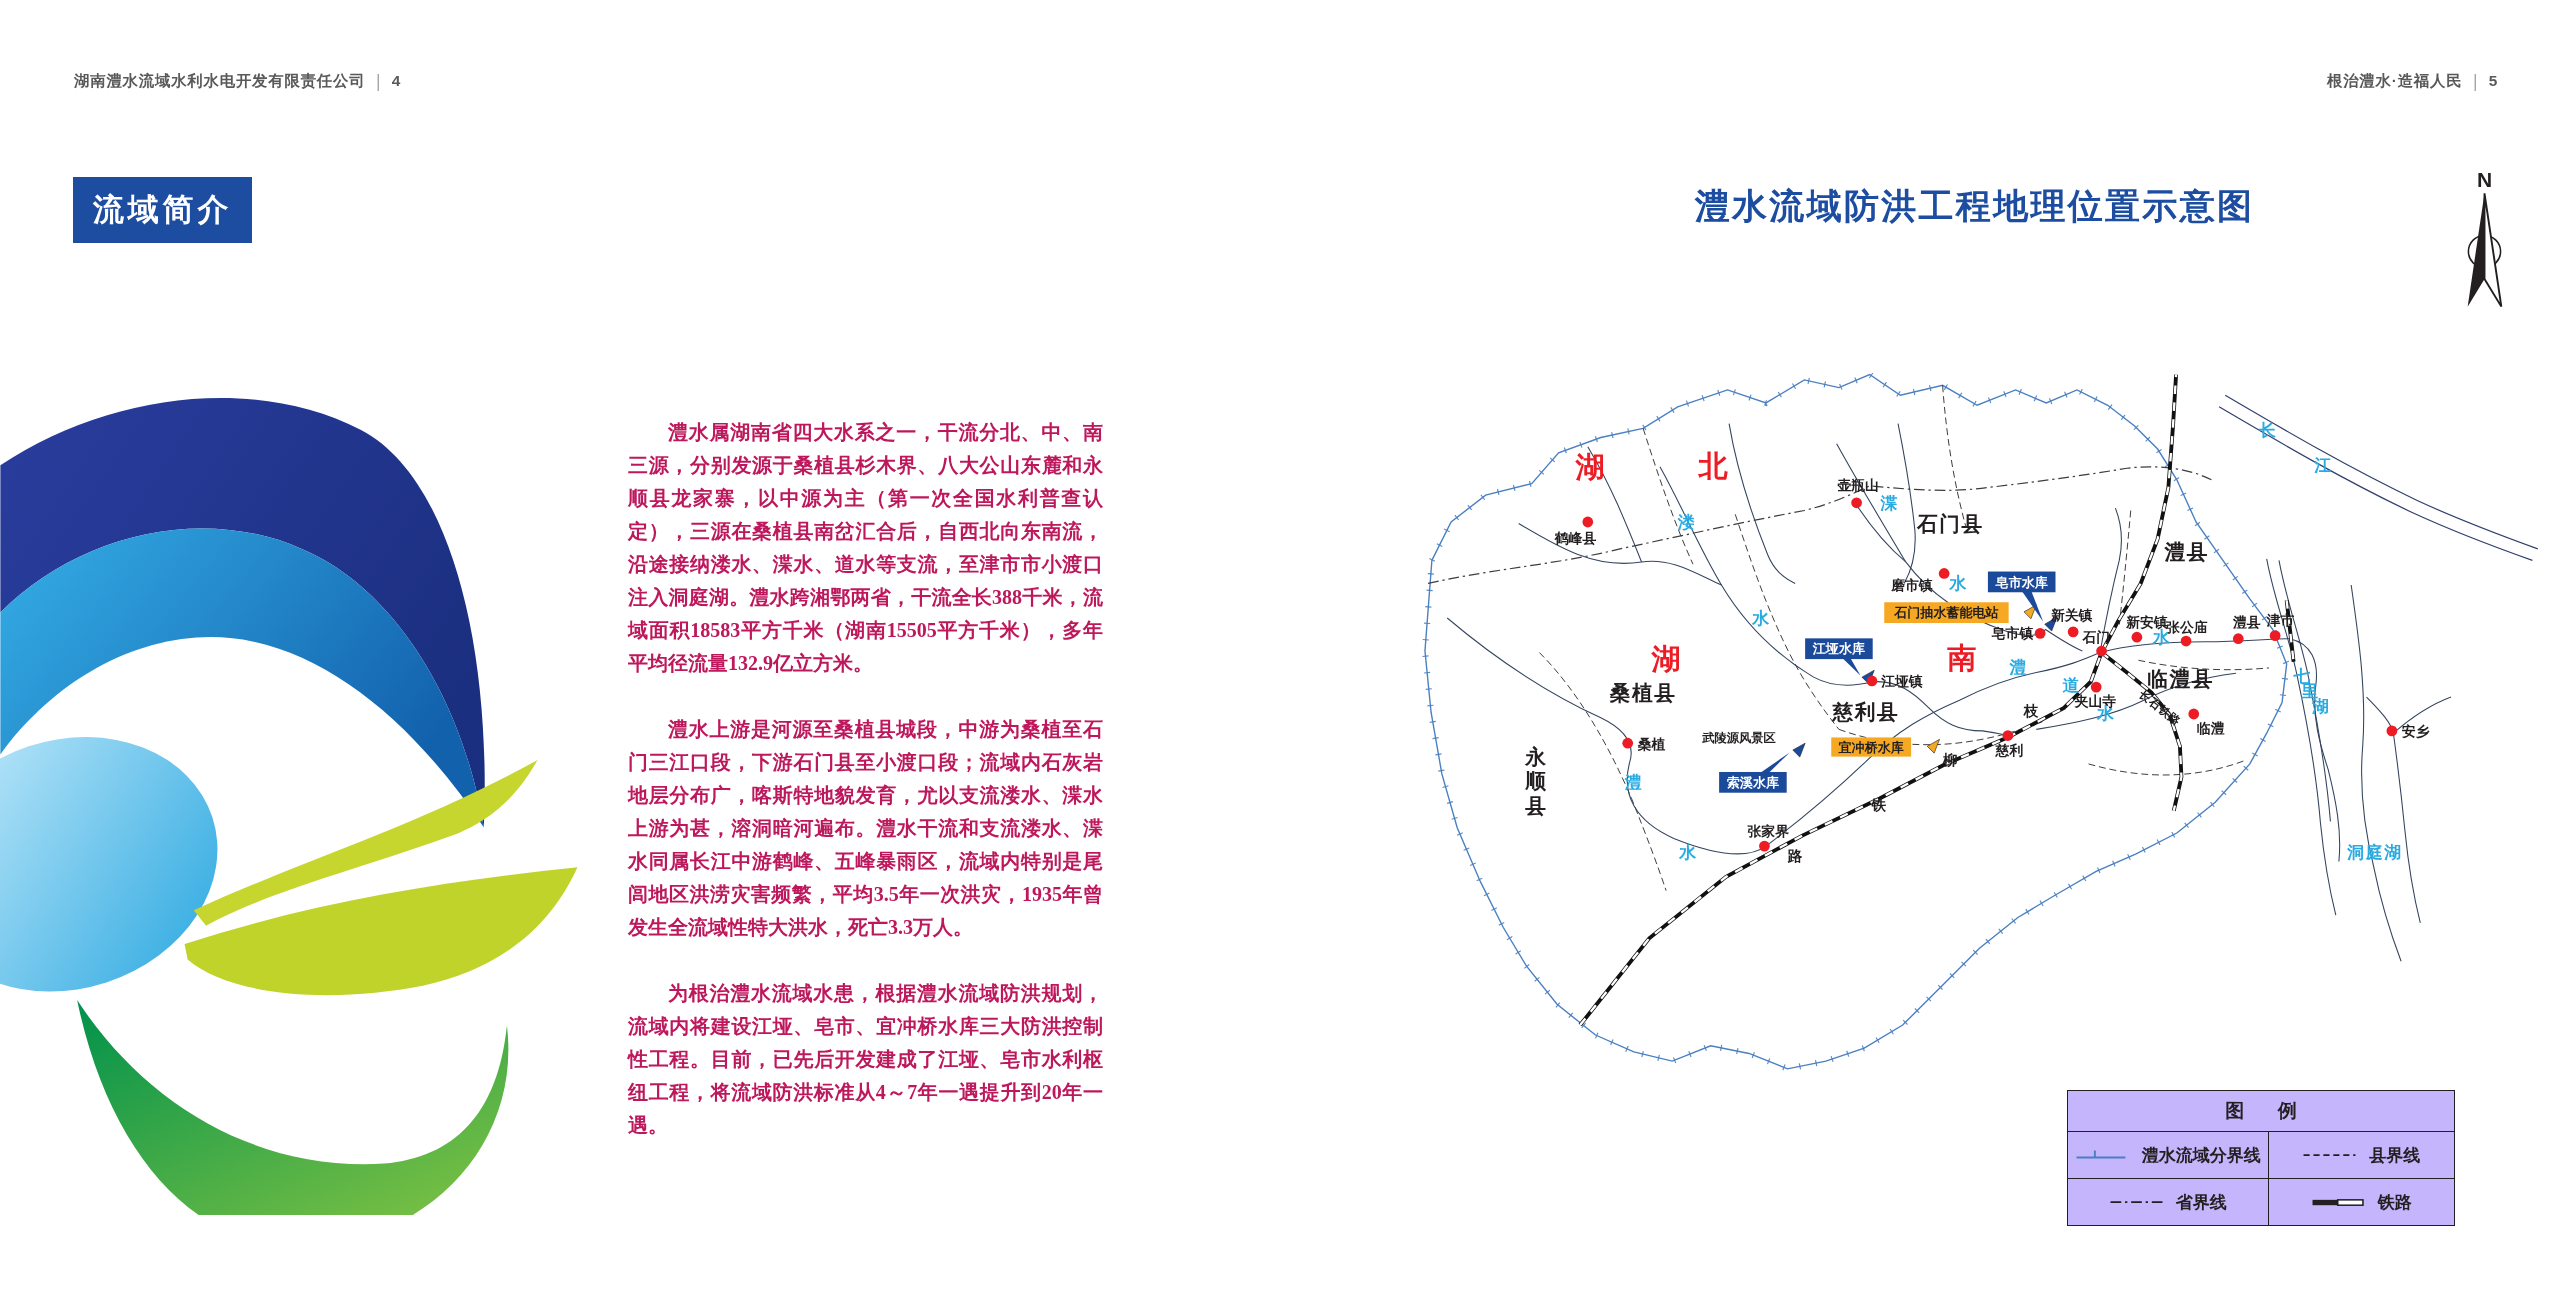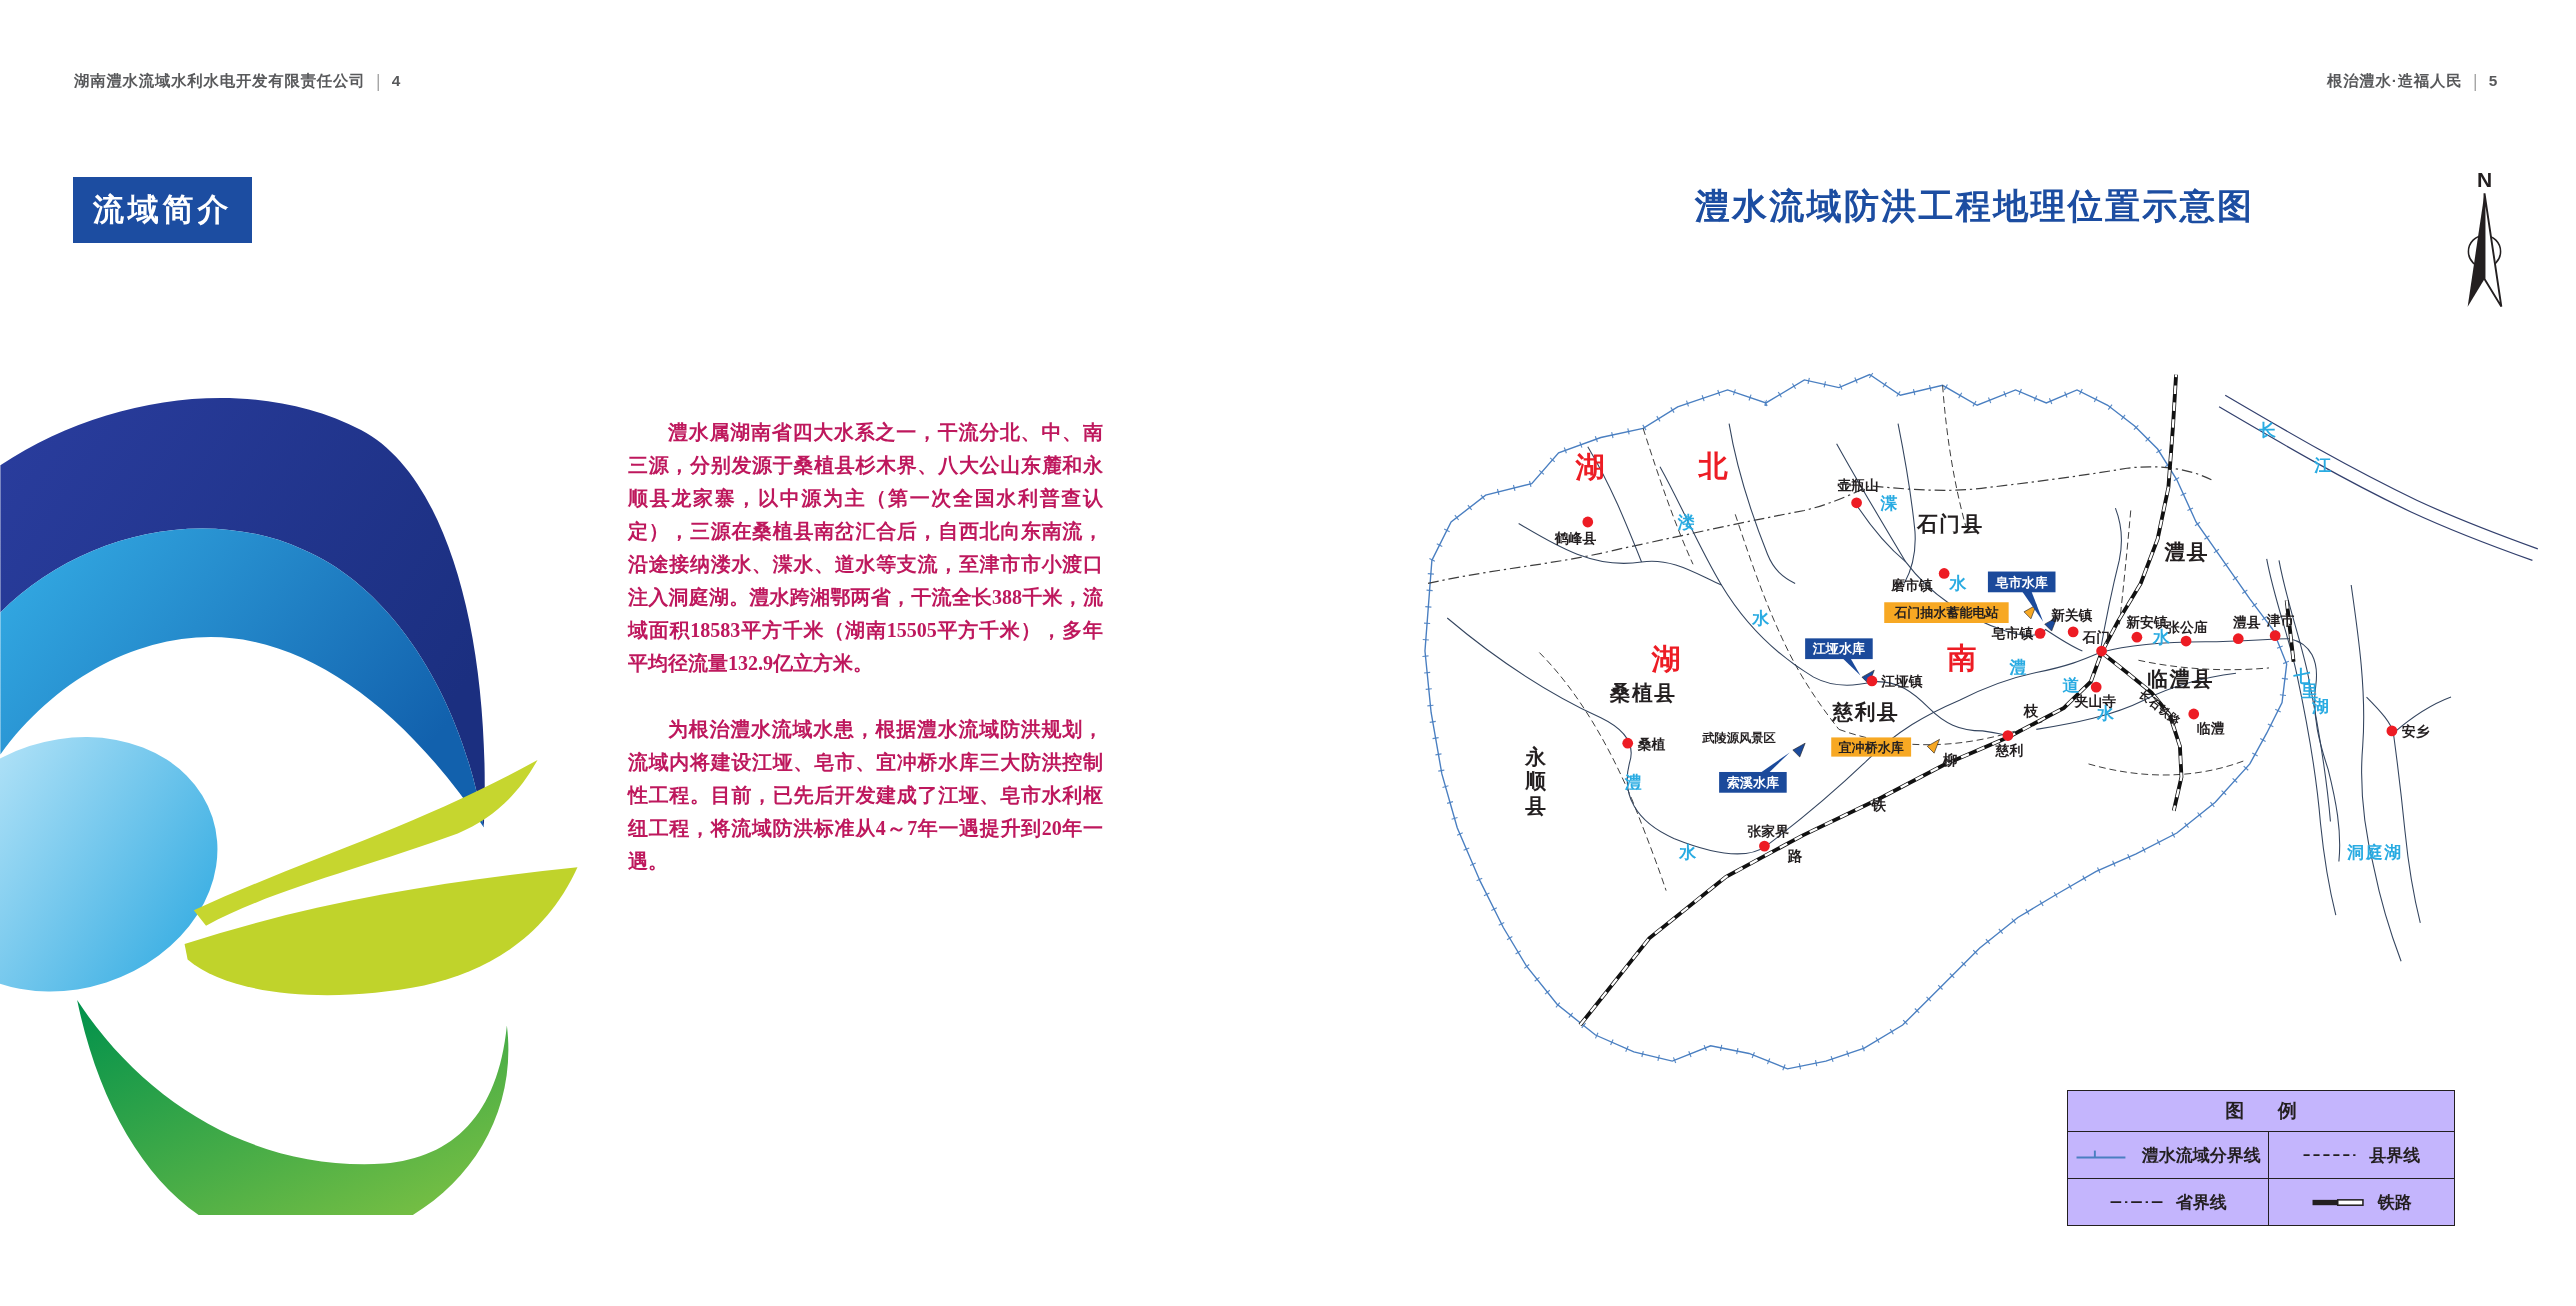--- a/index.html
+++ b/index.html
@@ -45,20 +45,21 @@
   </div>
 
   <div class="hdr hdr-right">
     <span>根治澧水·造福人民</span><span class="sep">|</span><span>5</span>
   </div>
 
   <div class="title-badge">流域简介</div>
 
   <div class="bodytext">
     <p>澧水属湖南省四大水系之一，干流分北、中、南三源，分别发源于桑植县杉木界、八大公山东麓和永顺县龙家寨，以中源为主（第一次全国水利普查认定），三源在桑植县南岔汇合后，自西北向东南流，沿途接纳溇水、渫水、道水等支流，至津市市小渡口注入洞庭湖。澧水跨湘鄂两省，干流全长388千米，流域面积18583平方千米（湖南15505平方千米），多年平均径流量132.9亿立方米。</p>
+    <p>澧水上游是河源至桑植县城段，中游为桑植至石门三江口段，下游石门县至小渡口段；流域内石灰岩地层分布广，喀斯特地貌发育，尤以支流溇水、渫水上游为甚，溶洞暗河遍布。澧水干流和支流溇水、渫水同属长江中游鹤峰、五峰暴雨区，流域内特别是尾闾地区洪涝灾害频繁，平均3.5年一次洪灾，1935年曾发生全流域性特大洪水，死亡3.3万人。</p>
     <p>为根治澧水流域水患，根据澧水流域防洪规划，流域内将建设江垭、皂市、宜冲桥水库三大防洪控制性工程。目前，已先后开发建成了江垭、皂市水利枢纽工程，将流域防洪标准从4～7年一遇提升到20年一遇。</p>
   </div>
 
   <svg class="logo" width="584" height="848" viewBox="0 0 760 1105">
     <defs>
       <linearGradient id="g-navy" x1="0" y1="0" x2="1" y2="0.6">
         <stop offset="0" stop-color="#2a3d9e"></stop>
           <stop offset="1" stop-color="#1b2f80"></stop>
       </linearGradient>
       <linearGradient id="g-blue" x1="0" y1="0" x2="1" y2="0.5">

